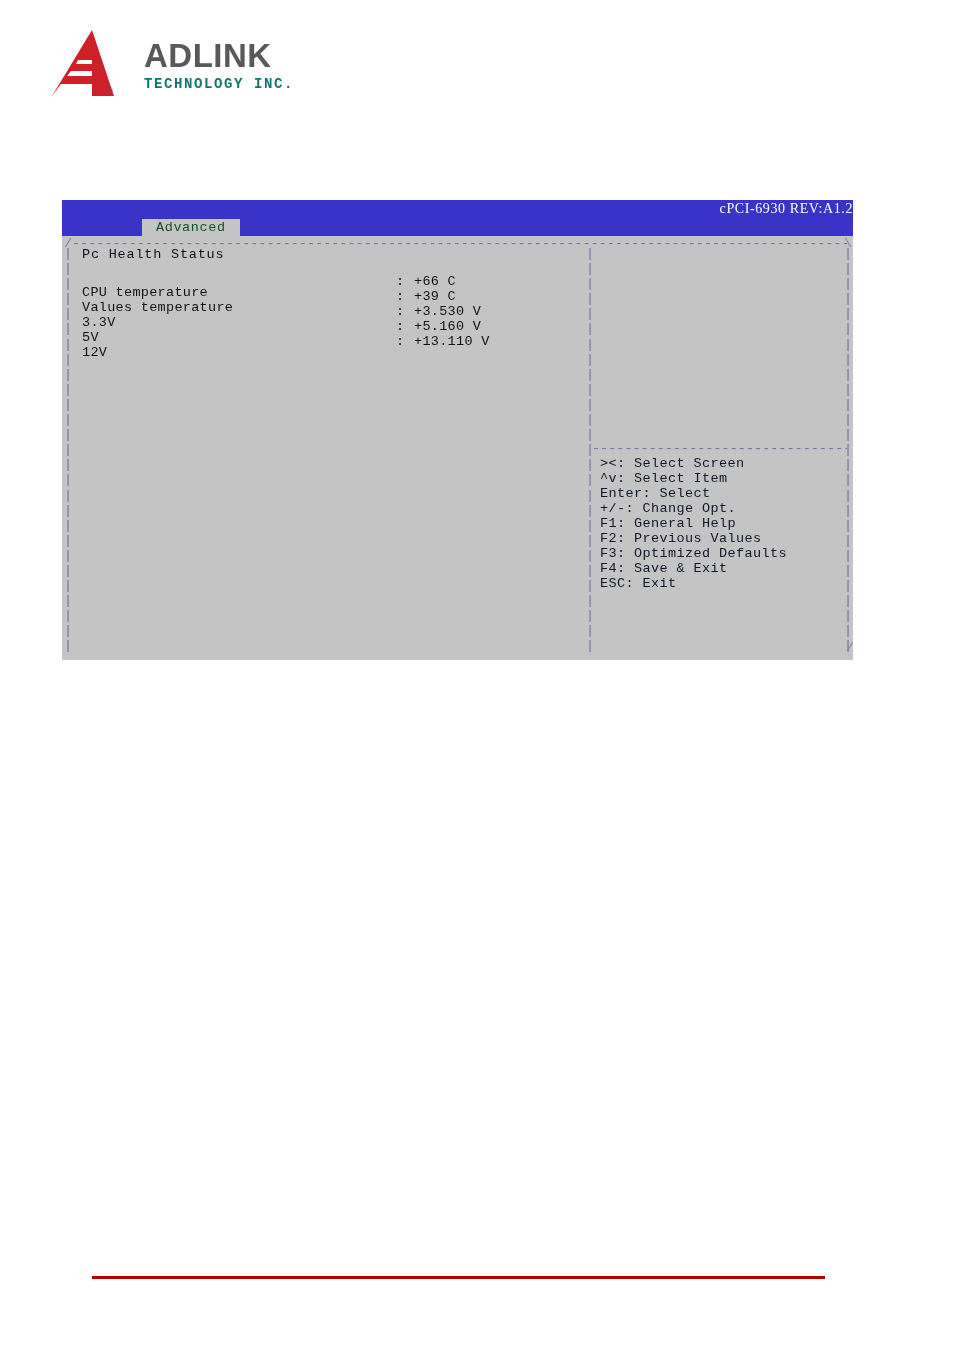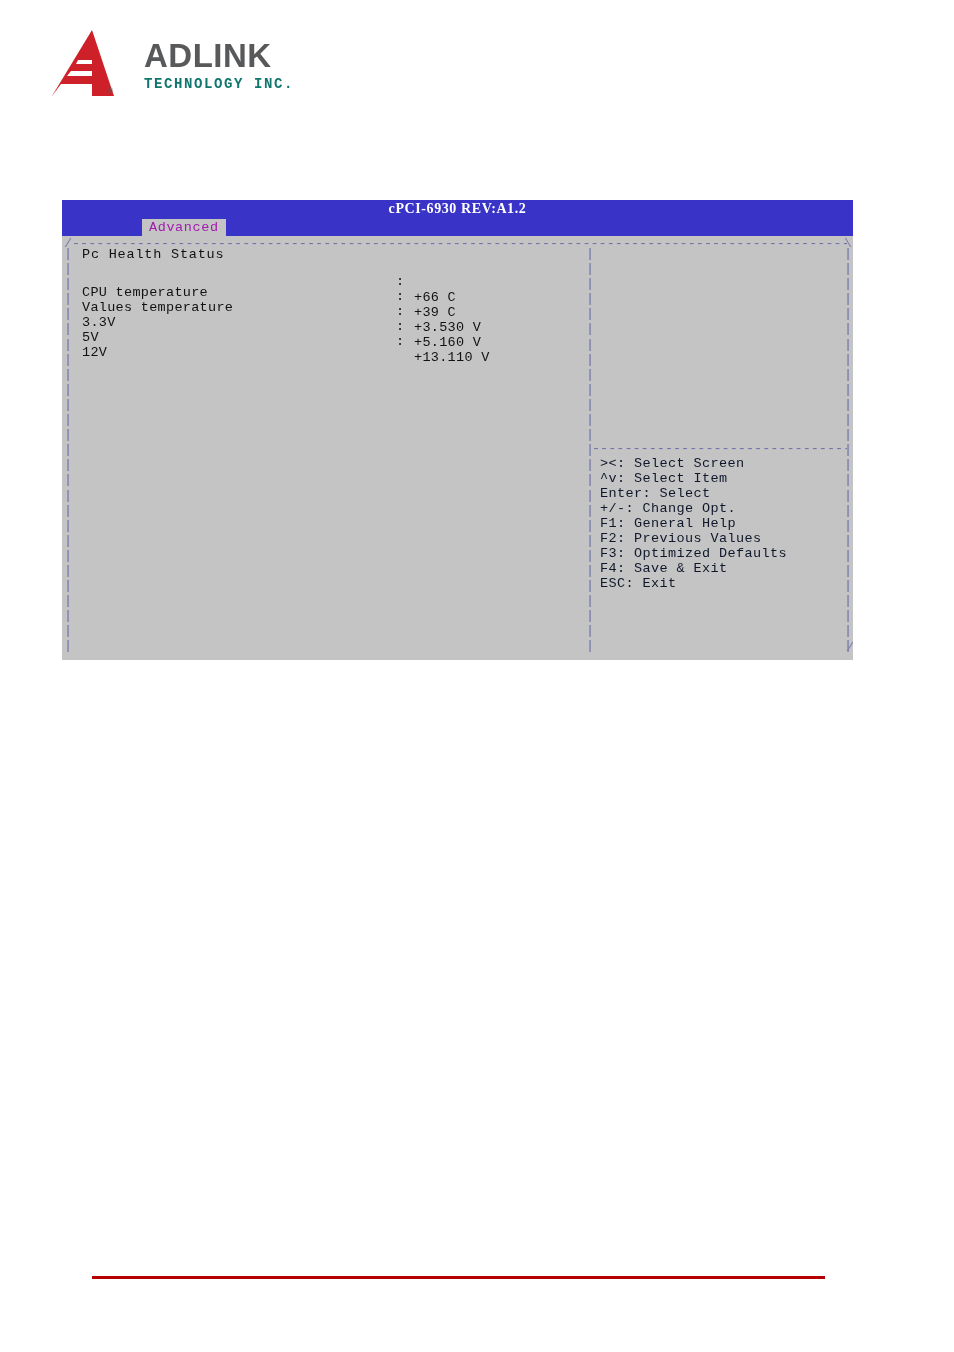--- a/index.html
+++ b/index.html
@@ -81,44 +81,45 @@
     left: 0;
     top: 0;
     width: 791px;
     height: 17px;
     background: #3a33c8;
     color: #ffffff;
     text-align: center;
   }
   #bios-title {
     font-family: "Liberation Serif", serif;
-    font-weight: bold;
+    font-weight: normal;
     font-size: 14px;
     line-height: 17px;
     letter-spacing: 0.6px;
     display: block;
+    text-align: right;
   }
 
   
   #bios-tabrow {
     position: absolute;
     left: 0;
     top: 17px;
     width: 791px;
     height: 19px;
     background: #3a33c8;
   }
   #tab-advanced {
     position: absolute;
     left: 80px;
     top: 2px;
     height: 17px;
-    padding: 0 7px;
+    padding: 0 14px;
     background: #c4c4c4;
-    color: #a21caf;
+    color: #14532d;
     font-family: "Liberation Mono", "DejaVu Sans Mono", monospace;
     font-size: 13.5px;
     line-height: 17px;
     letter-spacing: 0.6px;
   }
 
   
   #bios-body {
     position: absolute;
     left: 0;
@@ -189,21 +190,21 @@
     text-align: center;
   }
   .health-sep {
     position: absolute;
     left: 314px;
     top: 0;
   }
   .health-value {
     position: absolute;
     left: 332px;
-    top: 16px;
+    top: 0;
   }
 
   
   #panel-right {
     position: absolute;
     left: 530px;
     top: 10px;
     width: 255px;
     height: 390px;
   }

